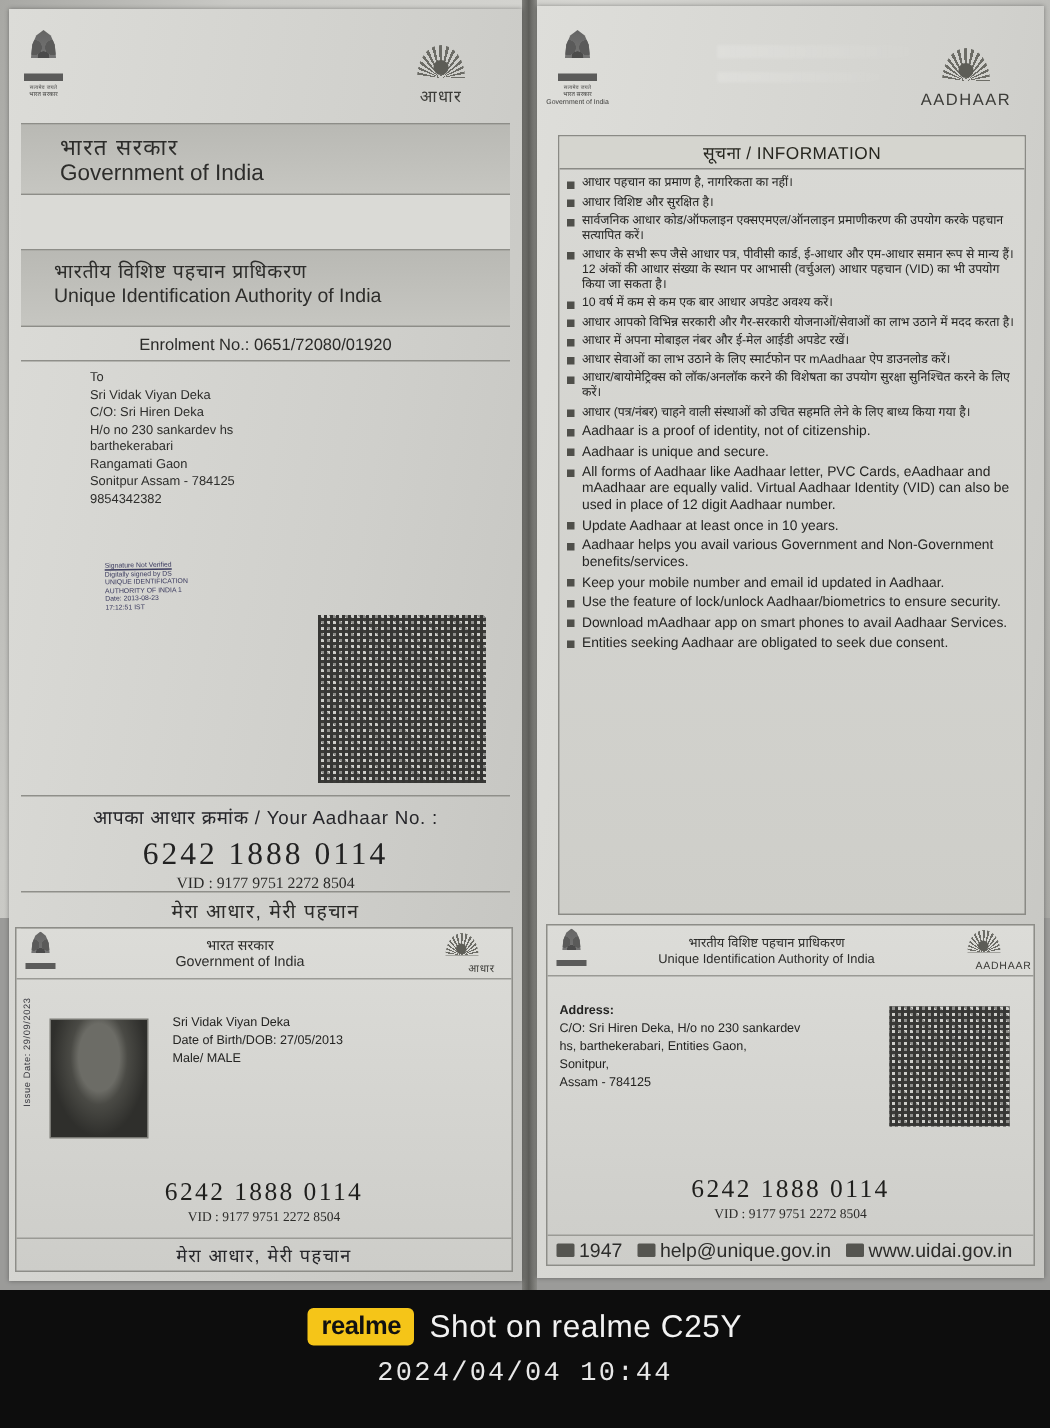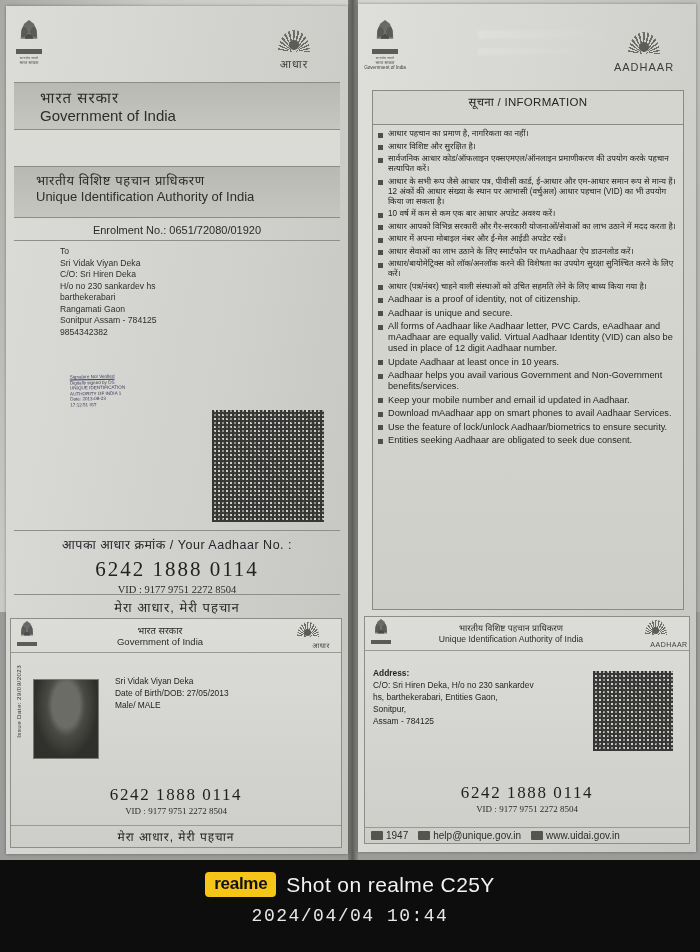--- a/index.html
+++ b/index.html
@@ -145,21 +145,21 @@
   
   #info-panel {
     position: absolute;
     left: 372px; top: 90px; width: 312px; height: 520px;
     border: 1px solid #8a8a85;
     background: linear-gradient(#d9d9d5,#cecec9);
     padding: 0;
   }
   #info-title {
     text-align: center; font-size: 11.5px; color: #26261f;
-    padding: 3px 0 15px; border-bottom: 1px solid #8a8a85;
+    padding: 3px 0 3px; border-bottom: 1px solid #8a8a85;
     background: #d5d5cf;
     letter-spacing: .3px;
   }
   #info-list { padding: 4px 6px 4px 5px; }
   .info-li {
     display: flex; gap: 5px; align-items: flex-start;
     margin-bottom: 2.5px;
   }
   .info-li .sq {
     width: 5px; height: 5px; background: #4f4f4a; margin-top: 3.5px;
@@ -199,21 +199,21 @@
     writing-mode: vertical-rl;
     transform: rotate(180deg);
     font-size: 6.2px; color: #33333a; letter-spacing: .4px;
   }
   .person {
     font-size: 8.4px; line-height: 12px; color: #242422;
   }
   .foot-icons {
     display: flex; align-items: center; gap: 10px;
     border-top: 1px solid #9a9a95; padding: 2px 6px;
-    font-size: 10px; color: #2c2c2a;
+    font-size: 13px; color: #2c2c2a;
   }
   .foot-icons .ic {
     display: inline-flex; align-items: center; gap: 3px;
   }
   .chip {
     width: 12px; height: 9px; background: #555550; border-radius: 1px;
   }
 
   
   #footer {
@@ -412,25 +412,25 @@
         <div class="info-li en">
             <div class="sq"></div>
             <div class="tx">Aadhaar helps you avail various Government and Non-Government benefits/services.</div>
           </div>
         <div class="info-li en">
             <div class="sq"></div>
             <div class="tx">Keep your mobile number and email id updated in Aadhaar.</div>
           </div>
         <div class="info-li en">
             <div class="sq"></div>
+            <div class="tx">Use the feature of lock/unlock Aadhaar/biometrics to ensure security.</div>
+          </div>
+        <div class="info-li en">
+            <div class="sq"></div>
             <div class="tx">Download mAadhaar app on smart phones to avail Aadhaar Services.</div>
-          </div>
-        <div class="info-li en">
-            <div class="sq"></div>
-            <div class="tx">Use the feature of lock/unlock Aadhaar/biometrics to ensure security.</div>
           </div>
         <div class="info-li en">
             <div class="sq"></div>
             <div class="tx">Entities seeking Aadhaar are obligated to seek due consent.</div>
           </div>
       </div>
     </div>
 
     <div class="card" id="card-left">
       <div class="card-hdr">

